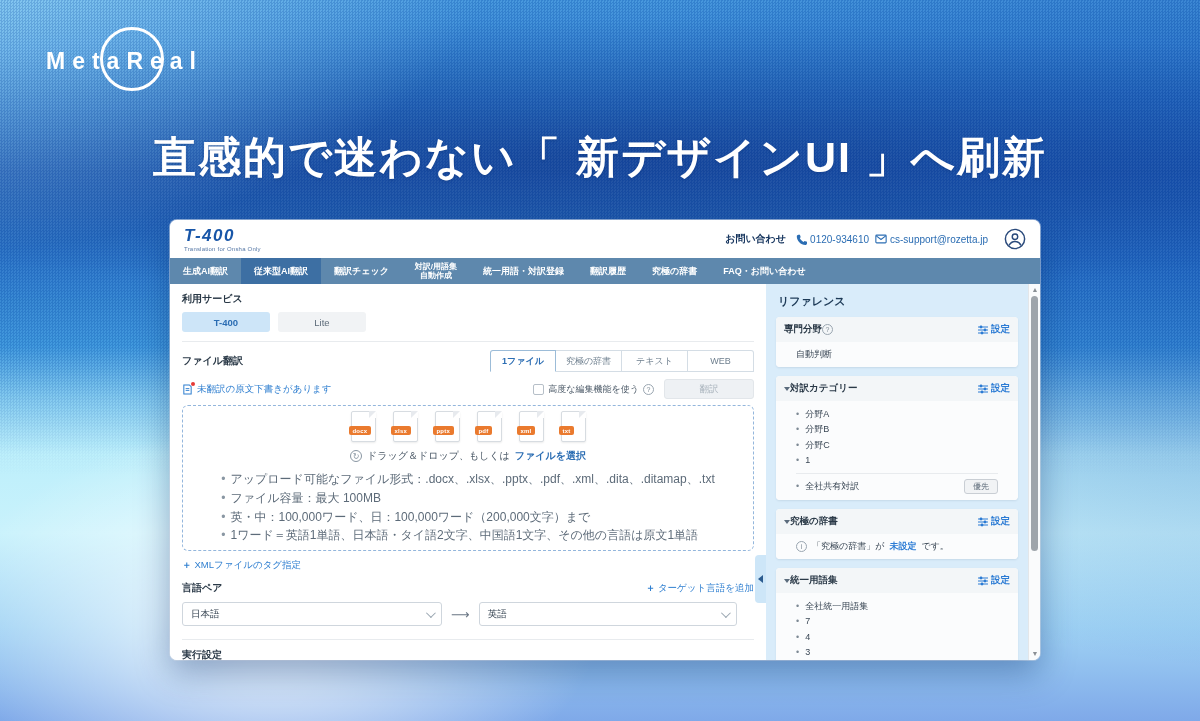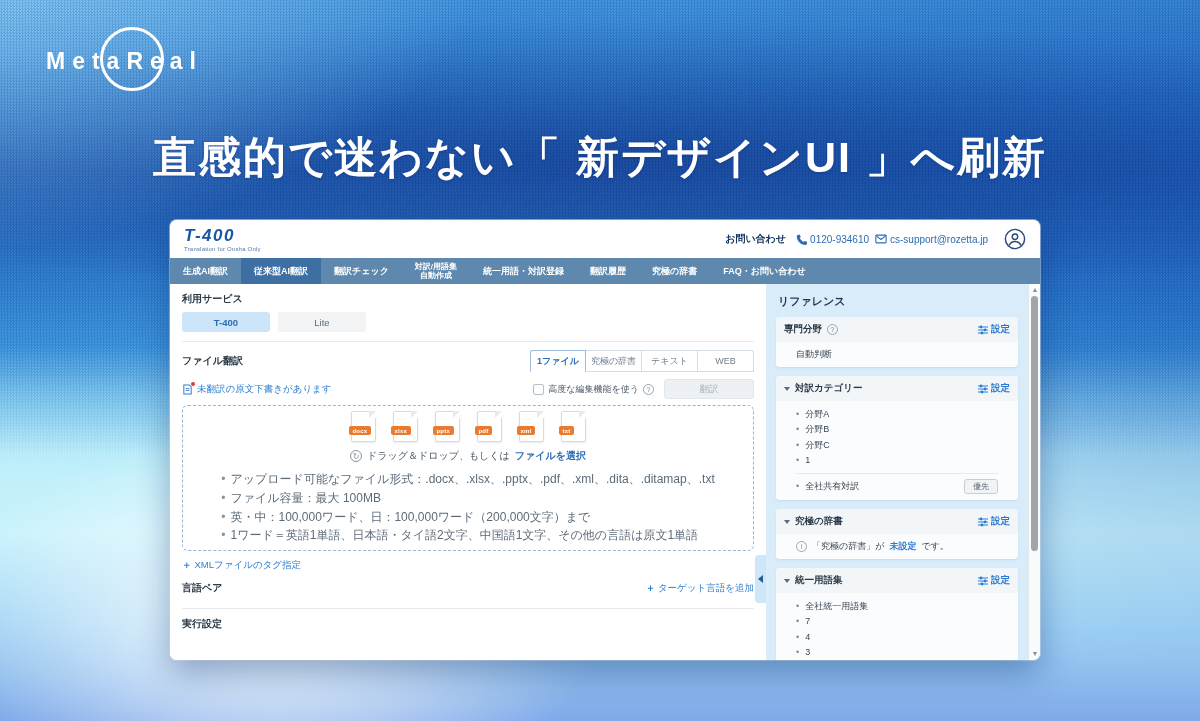--- a/index.html
+++ b/index.html
@@ -68,21 +68,21 @@
   .sec-label{ font-size:10px; font-weight:700; color:#2a3947; }
   .toggle-row{ display:flex; gap:8px; margin-top:6px; }
   .toggle{ width:88px; height:20px; display:flex; align-items:center; justify-content:center; border-radius:3px; font-size:9.5px; cursor:pointer; }
   .toggle.sel{ background:#cde5f8; color:#2b6db3; font-weight:700; }
   .toggle.unsel{ background:#f1f3f5; color:#5d6b79; }
   .hr{ border-top:1px solid #e8ebee; margin:9px 0 8px 0; }
   .file-head{ display:flex; align-items:flex-end; }
   .file-head .sec-label{ flex:1; padding-bottom:4px; }
   .ftabs{ display:flex; }
   .ftab{
-    width:56px; height:22px; display:flex; align-items:center; justify-content:center;
+    width:66px; height:22px; display:flex; align-items:center; justify-content:center;
     border:1px solid #d4dde5; border-left-width:0; font-size:9px; color:#6e7f8e; background:#fff; cursor:pointer;
   }
   .ftab:first-child{ border-left-width:1px; border-radius:3px 0 0 0; }
   .ftab:last-child{ border-radius:0 3px 0 0; }
   .ftab.active{ color:#2b6db3; font-weight:700; border-color:#9cbcd8; border-bottom-color:#fff; }
   .draft-row{ display:flex; align-items:center; margin-top:7px; }
   .draft-link{ display:flex; align-items:center; gap:4px; color:#2f7fd0; font-size:9.5px; cursor:pointer; }
   .draft-ico{ position:relative; width:11px; height:11px; }
   .reddot{ position:absolute; right:-2px; top:-2px; width:4px; height:4px; background:#e53935; border-radius:50%; }
   .draft-row .spacer{ flex:1; }
@@ -128,21 +128,21 @@
   .sel-src{ width:260px; } .sel-tgt{ width:258px; }
   .arrow-glyph{ color:#6b7785; font-size:13px; }
   .collapse-handle{
     position:absolute; right:0; top:271px; width:11px; height:48px; background:#cde6f8;
     border-radius:4px 0 0 4px; display:flex; align-items:center; justify-content:center; cursor:pointer;
   }
   .collapse-handle .tri{ width:0; height:0; border-top:4px solid transparent; border-bottom:4px solid transparent; border-right:5px solid #2b5b8f; }
   
   .sb-title{ font-size:11px; font-weight:700; color:#1d3a57; margin:2px 0 8px 2px; }
   .card{ background:#fdfefe; border-radius:4px; box-shadow:0 1px 2px rgba(30,60,90,.10); margin-bottom:9px; overflow:hidden; }
-  .card-head{ display:flex; align-items:center; gap:5px; padding:6px 8px; background:#f3f6f8; }
+  .card-head{ display:flex; align-items:center; padding:6px 8px; background:#f3f6f8; }
   .card-head .name{ font-size:9.5px; font-weight:700; color:#2a3947; }
   .card-head .spacer{ flex:1; }
   .setting{ display:flex; align-items:center; gap:3px; color:#2b7bd4; font-size:9.5px; font-weight:700; cursor:pointer; }
   .caret{ width:0; height:0; border-left:3.5px solid transparent; border-right:3.5px solid transparent; border-top:4.5px solid #5a6b7c; }
   .card-body{ padding:6px 20px; font-size:9px; color:#3a4755; background:#fbfcfd; }
   .sb-list{ list-style:none; line-height:1.7; }
   .sb-list li::before{ content:"•"; margin-right:6px; color:#7d8994; }
   .sb-div{ border-top:1px solid #e8ebee; margin:5px 0; }
   .shared-row{ display:flex; align-items:center; }
   .shared-row .txt::before{ content:"•"; margin-right:6px; color:#7d8994; }
@@ -316,20 +316,33 @@
         <span>XMLファイルのタグ指定</span>
       </div>
 
       <div class="lang-head">
         <div class="sec-label">言語ペア</div>
         <div class="spacer"></div>
         <div class="add-target">
           <span class="plus">＋ </span><span>ターゲット言語を追加</span>
         </div>
       </div>
+      <div class="lang-row">
+        <div class="select sel-src">
+          <span>日本語</span>
+          <span class="spacer"></span>
+            <span class="chev"></span>
+        </div>
+        <span class="arrow-glyph">⟶</span>
+        <div class="select sel-tgt">
+          <span>英語</span>
+          <span class="spacer"></span>
+            <span class="chev"></span>
+        </div>
+      </div>
 
       <div class="hr" style="margin-top:13px;"></div>
 
       <div class="sec-label">実行設定</div>
       
 
       <div class="collapse-handle">
         <span class="tri"></span>
       </div>
     </div>

